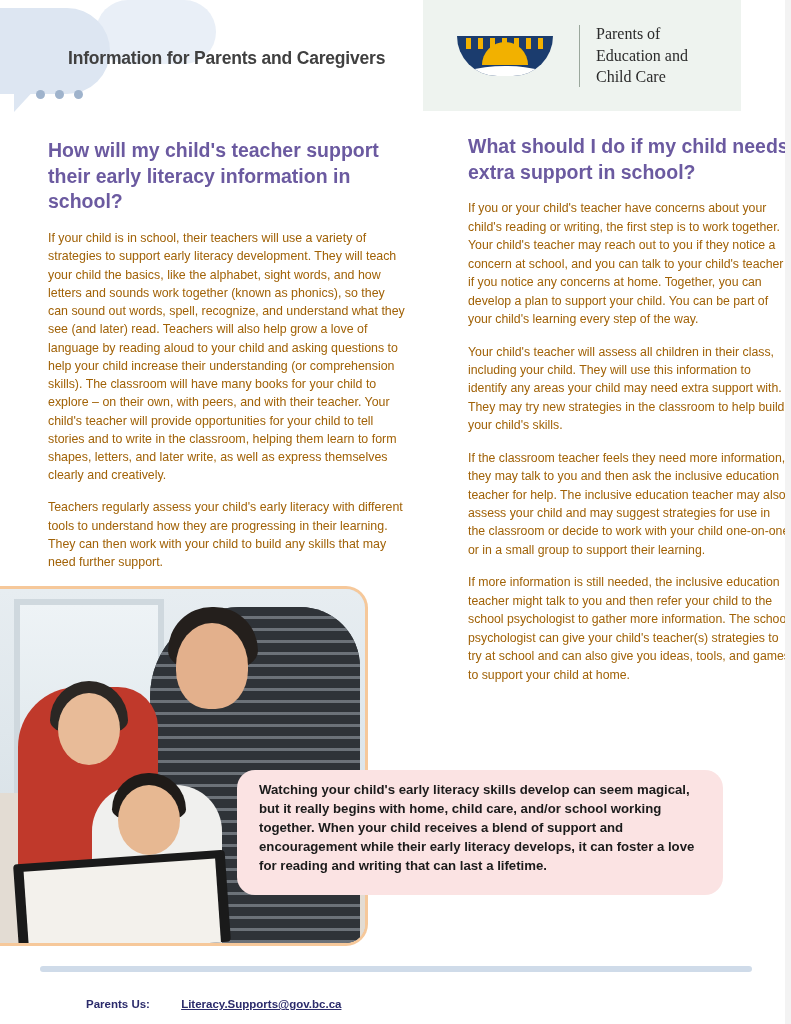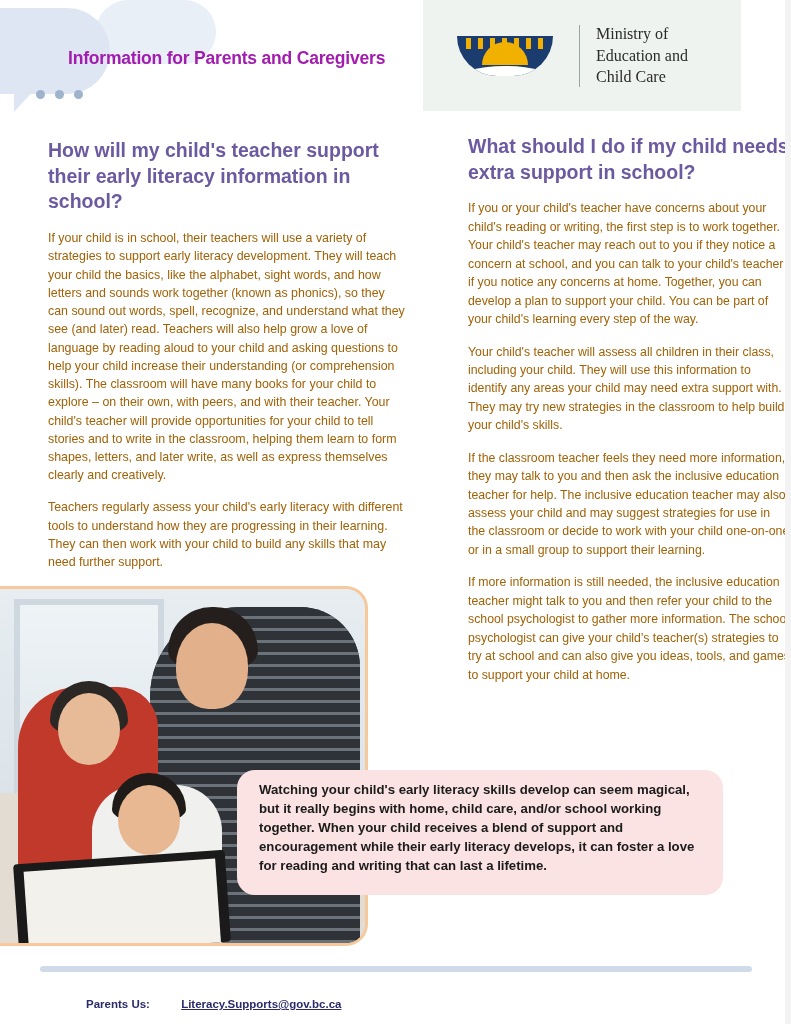--- a/index.html
+++ b/index.html
@@ -58,21 +58,21 @@
     background: #9fb3cc;
   }
 
   
   .header-title {
     position: absolute;
     left: 68px;
     top: 48px;
     font-size: 17.5px;
     font-weight: bold;
-    color: #a21caf;
+    color: #404040;
     letter-spacing: -0.2px;
   }
 
   .logo-box {
     position: absolute;
     right: 50px;
     top: 0;
     width: 318px;
     height: 111px;
     background: #eef3ef;
@@ -354,21 +354,21 @@
         <span style="left:36px;"></span>
         <span style="left:48px;"></span>
         <span style="left:60px;"></span>
         <span style="left:72px;"></span>
       </div>
       <div class="bc-sunshape"></div>
     </div>
   </div>
   <div class="logo-divider"></div>
   <div class="ministry-text">
-    <div>Ministry of</div>
+    <div>Parents of</div>
     <div>Education and</div>
     <div>Child Care</div>
   </div>
 </div>
 
 <div class="col-left">
   <h2 class="q">How will my child's teacher support their early literacy information in school?</h2>
   <p class="body">If your child is in school, their teachers will use a variety of strategies to support early literacy development. They will teach your child the basics, like the alphabet, sight words, and how letters and sounds work together (known as phonics), so they can sound out words, spell, recognize, and understand what they see (and later) read. Teachers will also help grow a love of language by reading aloud to your child and asking questions to help your child increase their understanding (or comprehension skills). The classroom will have many books for your child to explore – on their own, with peers, and with their teacher. Your child's teacher will provide opportunities for your child to tell stories and to write in the classroom, helping them learn to form shapes, letters, and later write, as well as express themselves clearly and creatively.</p>
   <p class="body">Teachers regularly assess your child's early literacy with different tools to understand how they are progressing in their learning. They can then work with your child to build any skills that may need further support.</p>
 </div>

